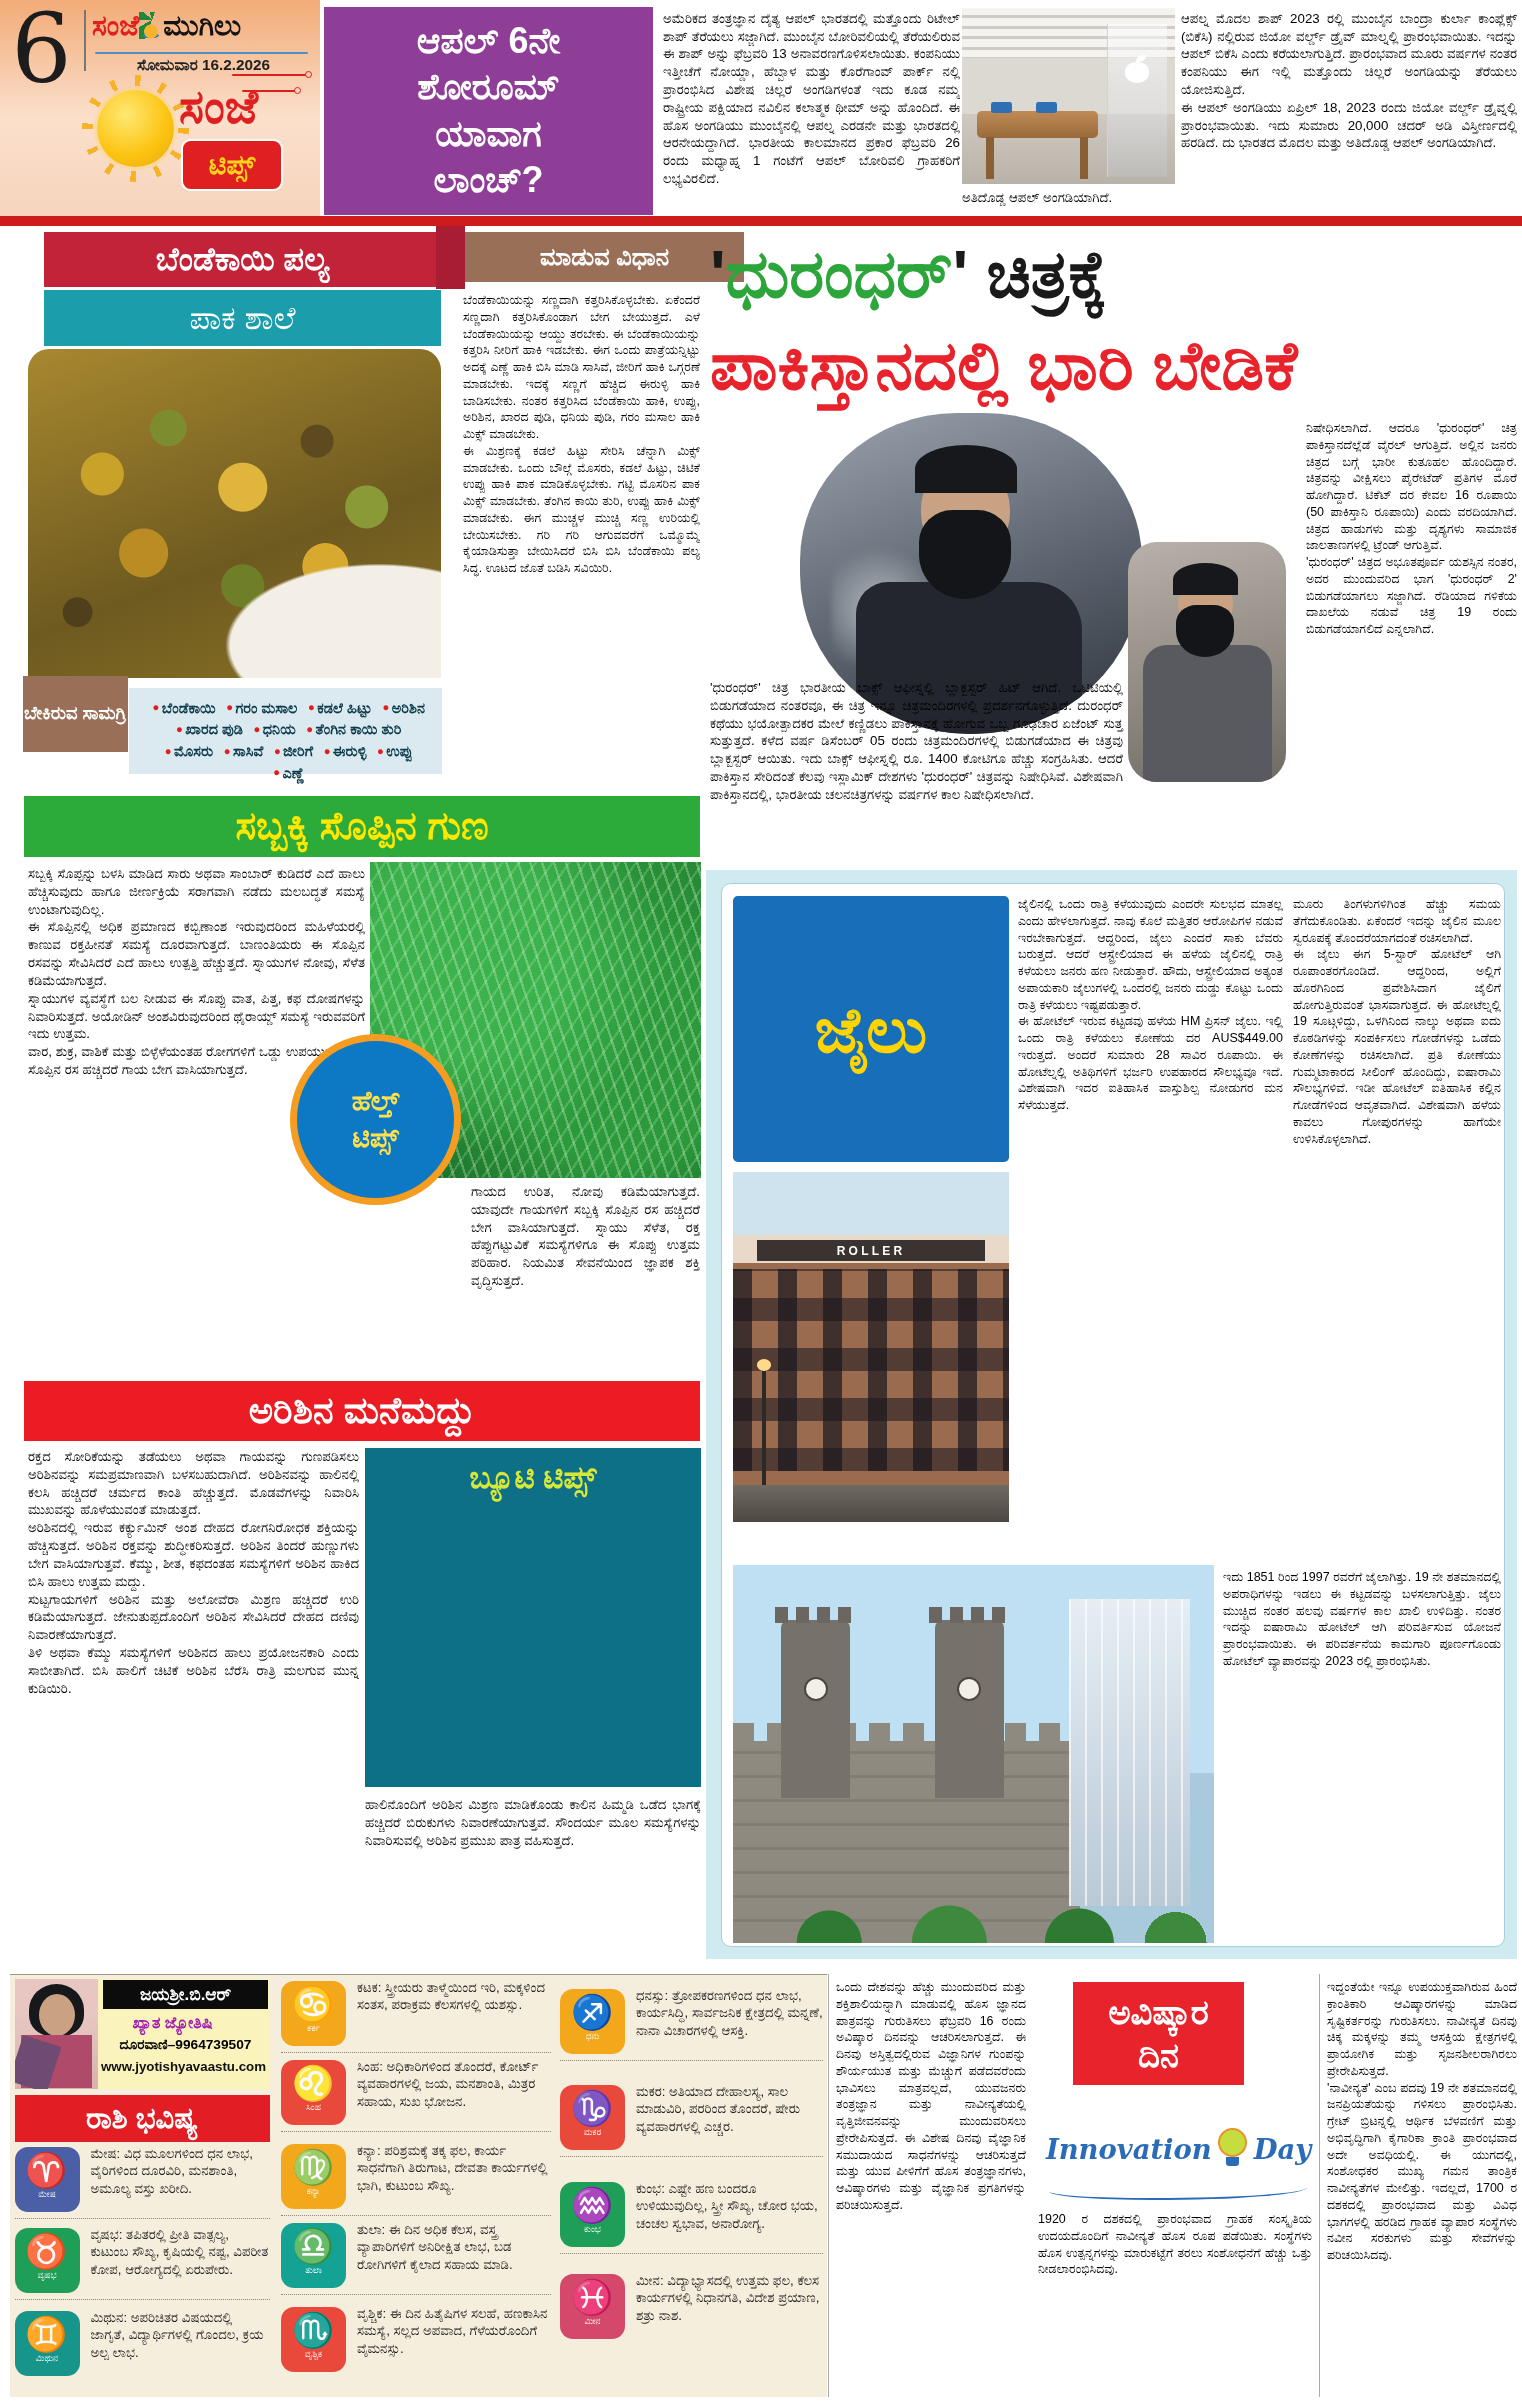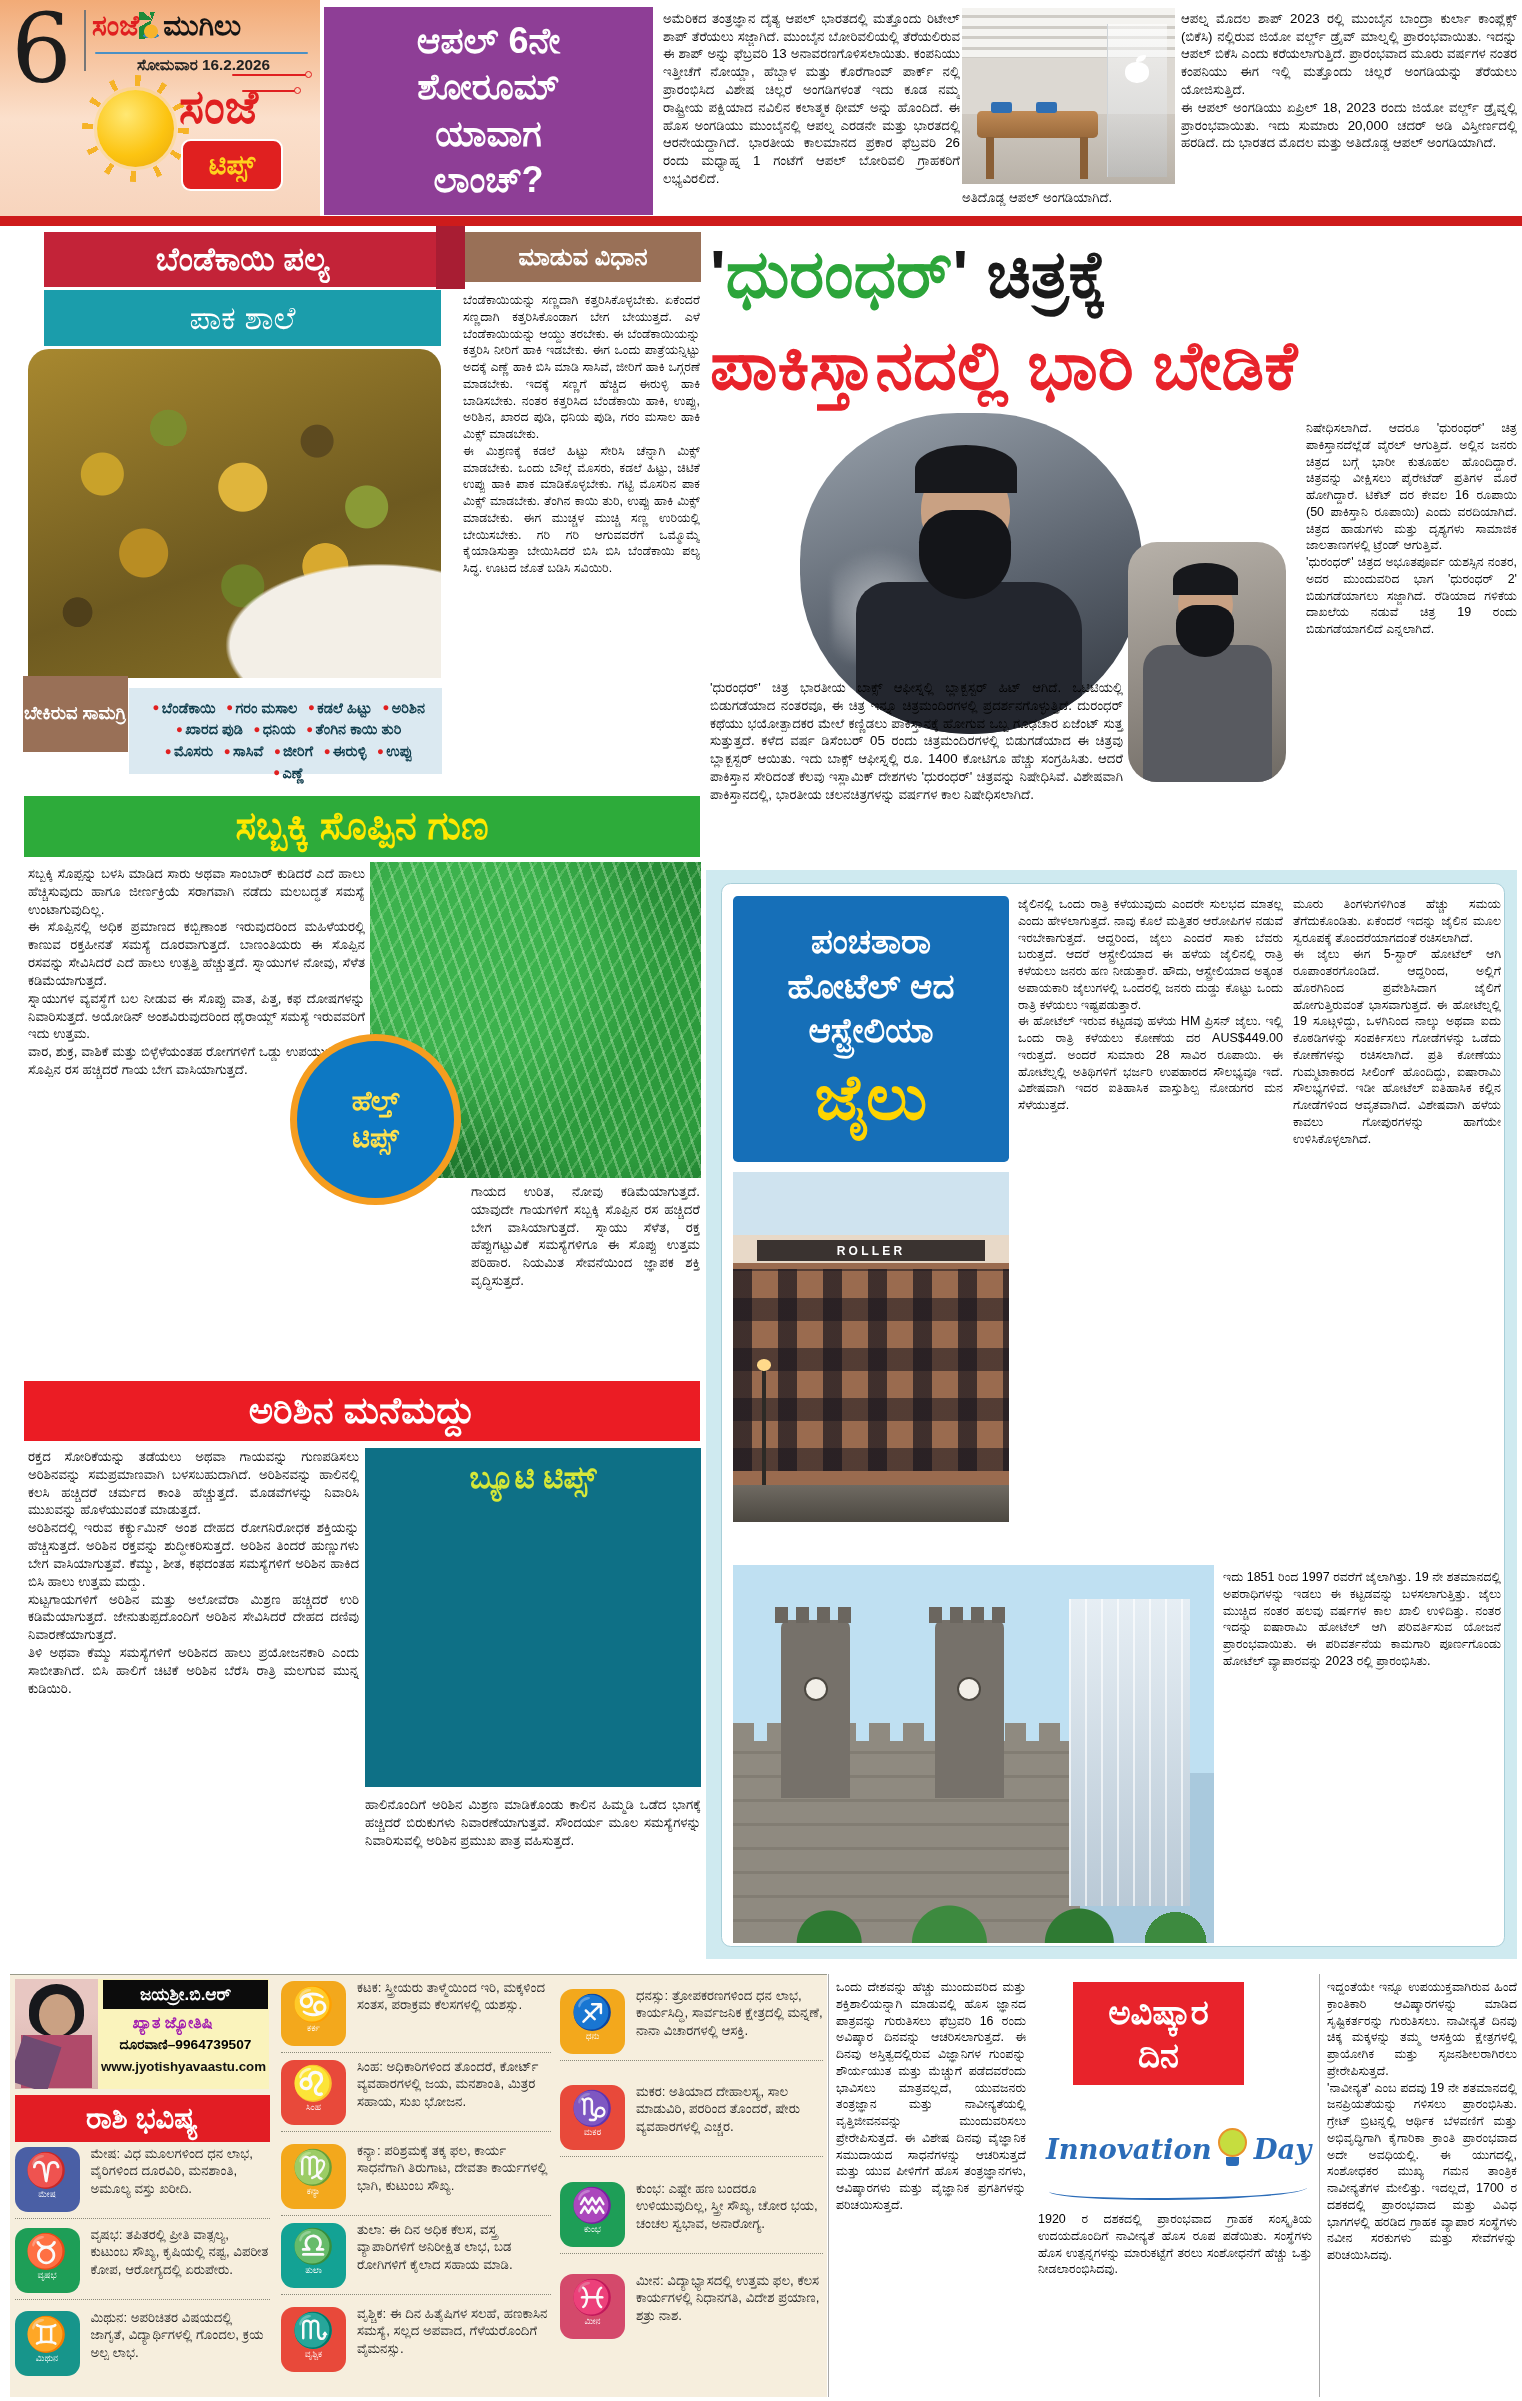--- a/index.html
+++ b/index.html
@@ -40,21 +40,21 @@
 #apple-img .table{position:absolute;left:14.5px;top:103px;width:121px;height:27.4px;background:linear-gradient(180deg,#c08a55,#9a6a3c);border-radius:4.8px}
 #apple-img .leg{position:absolute;width:8px;height:42px;background:#8a5f36;top:129px}
 #apple-img .item{position:absolute;width:21px;height:11.3px;background:#2f6fb4;border-radius:2.4px;top:94px}
 #apple-caption{left:962px;top:189px;width:216px;height:24px;text-align:left}
 #apple-col2{left:1181px;top:9.7px;width:336px;height:205px}
 #red-band{left:0;top:216px;width:1523px;height:9.7px;background:#ce1b1b}
 
 
 #recipe-title{left:44px;top:232px;width:397px;height:55px;background:#c32338;color:#fff;font-weight:bold;font-size:32px}
 #maroon-strip{left:436px;top:226px;width:29px;height:63px;background:#a81d33}
-#method-title{left:465px;top:232px;width:236px;height:50px;background:#997057;color:#fff;font-weight:bold;font-size:24px}
+#method-title{left:465px;top:232px;width:279px;height:50px;background:#997057;color:#fff;font-weight:bold;font-size:24px}
 #paka-shale{left:44px;top:290px;width:397px;height:56px;background:#1b9dab;color:#fff;font-weight:normal;font-size:32px}
 #okra-img{left:28px;top:349px;width:413px;height:329px;background:
  radial-gradient(ellipse 120% 80% at 85% 90%,#f3efe7 0 30%,transparent 31%),
  radial-gradient(circle at 18% 38%,#c9a22a 0 21px,transparent 22px),
  radial-gradient(circle at 34% 24%,#7c8c2e 0 18px,transparent 18.6px),
  radial-gradient(circle at 52% 42%,#e0b53c 0 24px,transparent 25px),
  radial-gradient(circle at 70% 28%,#5d4a1f 0 16px,transparent 17px),
  radial-gradient(circle at 82% 48%,#8a9a36 0 21px,transparent 22px),
  radial-gradient(circle at 28% 62%,#b98d23 0 24px,transparent 25px),
  radial-gradient(circle at 52% 72%,#6f7f28 0 21px,transparent 22px),
@@ -266,23 +266,21 @@
   <div class="head"></div>
   <div class="hair"></div>
   <div class="beard"></div>
 </div>
 <div id="dh-col-right" class="col">ನಿಷೇಧಿಸಲಾಗಿದೆ. ಆದರೂ 'ಧುರಂಧರ್' ಚಿತ್ರ ಪಾಕಿಸ್ತಾನದೆಲ್ಲೆಡೆ ವೈರಲ್ ಆಗುತ್ತಿದೆ. ಅಲ್ಲಿನ ಜನರು ಚಿತ್ರದ ಬಗ್ಗೆ ಭಾರೀ ಕುತೂಹಲ ಹೊಂದಿದ್ದಾರೆ. ಚಿತ್ರವನ್ನು ವೀಕ್ಷಿಸಲು ಪೈರೇಟೆಡ್ ಪ್ರತಿಗಳ ಮೊರೆ ಹೋಗಿದ್ದಾರೆ. ಟಿಕೆಟ್ ದರ ಕೇವಲ 16 ರೂಪಾಯಿ (50 ಪಾಕಿಸ್ತಾನಿ ರೂಪಾಯಿ) ಎಂದು ವರದಿಯಾಗಿದೆ. ಚಿತ್ರದ ಹಾಡುಗಳು ಮತ್ತು ದೃಶ್ಯಗಳು ಸಾಮಾಜಿಕ ಜಾಲತಾಣಗಳಲ್ಲಿ ಟ್ರೆಂಡ್ ಆಗುತ್ತಿವೆ.
 'ಧುರಂಧರ್' ಚಿತ್ರದ ಅಭೂತಪೂರ್ವ ಯಶಸ್ಸಿನ ನಂತರ, ಅದರ ಮುಂದುವರಿದ ಭಾಗ 'ಧುರಂಧರ್ 2' ಬಿಡುಗಡೆಯಾಗಲು ಸಜ್ಜಾಗಿದೆ. ರೆಡಿಯಾದ ಗಳಿಕೆಯ ದಾಖಲೆಯ ನಡುವೆ ಚಿತ್ರ 19 ರಂದು ಬಿಡುಗಡೆಯಾಗಲಿದೆ ಎನ್ನಲಾಗಿದೆ.</div>
 <div id="dh-body" class="col"><span class="spacer"></span><span>'ಧುರಂಧರ್' ಚಿತ್ರ ಭಾರತೀಯ ಬಾಕ್ಸ್ ಆಫೀಸ್ನಲ್ಲಿ ಬ್ಲಾಕ್ಬಸ್ಟರ್ ಹಿಟ್ ಆಗಿದೆ. ಒಟಿಟಿಯಲ್ಲಿ ಬಿಡುಗಡೆಯಾದ ನಂತರವೂ, ಈ ಚಿತ್ರ ಇನ್ನೂ ಚಿತ್ರಮಂದಿರಗಳಲ್ಲಿ ಪ್ರದರ್ಶನಗೊಳ್ಳುತ್ತಿದೆ. ದುರಂಧರ್ ಕಥೆಯು ಭಯೋತ್ಪಾದಕರ ಮೇಲೆ ಕಣ್ಣಿಡಲು ಪಾಕಿಸ್ತಾನಕ್ಕೆ ಹೋಗುವ ಒಬ್ಬ ಗೂಢಚಾರ ಏಜೆಂಟ್ ಸುತ್ತ ಸುತ್ತುತ್ತದೆ. ಕಳೆದ ವರ್ಷ ಡಿಸೆಂಬರ್ 05 ರಂದು ಚಿತ್ರಮಂದಿರಗಳಲ್ಲಿ ಬಿಡುಗಡೆಯಾದ ಈ ಚಿತ್ರವು ಬ್ಲಾಕ್ಬಸ್ಟರ್ ಆಯಿತು. ಇದು ಬಾಕ್ಸ್ ಆಫೀಸ್ನಲ್ಲಿ ರೂ. 1400 ಕೋಟಿಗೂ ಹೆಚ್ಚು ಸಂಗ್ರಹಿಸಿತು. ಆದರೆ ಪಾಕಿಸ್ತಾನ ಸೇರಿದಂತೆ ಕೆಲವು ಇಸ್ಲಾಮಿಕ್ ದೇಶಗಳು 'ಧುರಂಧರ್' ಚಿತ್ರವನ್ನು ನಿಷೇಧಿಸಿವೆ. ವಿಶೇಷವಾಗಿ ಪಾಕಿಸ್ತಾನದಲ್ಲಿ, ಭಾರತೀಯ ಚಲನಚಿತ್ರಗಳನ್ನು ವರ್ಷಗಳ ಕಾಲ ನಿಷೇಧಿಸಲಾಗಿದೆ.</span></div>
 
 <div id="jail-section" class="abs"></div>
 <div id="jail-card" class="abs"></div>
-<div id="jail-box" class="abs ctr"><div><span style="white-space:pre-line">ಪಂಚತಾರಾ
-ಹೋಟೆಲ್ ಆದ
-ಆಸ್ಟ್ರೇಲಿಯಾ</span><span class="yel">ಜೈಲು</span></div></div>
+<div id="jail-box" class="abs ctr"><div><span class="yel">ಜೈಲು</span></div></div>
 <div id="jail-col2" class="col">ಜೈಲಿನಲ್ಲಿ ಒಂದು ರಾತ್ರಿ ಕಳೆಯುವುದು ಎಂದರೇ ಸುಲಭದ ಮಾತಲ್ಲ ಎಂದು ಹೇಳಲಾಗುತ್ತದೆ. ನಾವು ಕೊಲೆ ಮತ್ತಿತರ ಆರೋಪಿಗಳ ನಡುವೆ ಇರಬೇಕಾಗುತ್ತದೆ. ಆದ್ದರಿಂದ, ಜೈಲು ಎಂದರೆ ಸಾಕು ಬೆವರು ಬರುತ್ತದೆ. ಆದರೆ ಆಸ್ಟ್ರೇಲಿಯಾದ ಈ ಹಳೆಯ ಜೈಲಿನಲ್ಲಿ ರಾತ್ರಿ ಕಳೆಯಲು ಜನರು ಹಣ ನೀಡುತ್ತಾರೆ. ಹೌದು, ಆಸ್ಟ್ರೇಲಿಯಾದ ಅತ್ಯಂತ ಅಪಾಯಕಾರಿ ಜೈಲುಗಳಲ್ಲಿ ಒಂದರಲ್ಲಿ ಜನರು ದುಡ್ಡು ಕೊಟ್ಟು ಒಂದು ರಾತ್ರಿ ಕಳೆಯಲು ಇಷ್ಟಪಡುತ್ತಾರೆ.
 ಈ ಹೋಟೆಲ್ ಇರುವ ಕಟ್ಟಡವು ಹಳೆಯ HM ಪ್ರಿಸನ್ ಜೈಲು. ಇಲ್ಲಿ ಒಂದು ರಾತ್ರಿ ಕಳೆಯಲು ಕೋಣೆಯ ದರ AUS$449.00 ಇರುತ್ತದೆ. ಅಂದರೆ ಸುಮಾರು 28 ಸಾವಿರ ರೂಪಾಯಿ. ಈ ಹೋಟೆಲ್ನಲ್ಲಿ ಅತಿಥಿಗಳಿಗೆ ಭರ್ಜರಿ ಉಪಹಾರದ ಸೌಲಭ್ಯವೂ ಇದೆ. ವಿಶೇಷವಾಗಿ ಇದರ ಐತಿಹಾಸಿಕ ವಾಸ್ತುಶಿಲ್ಪ ನೋಡುಗರ ಮನ ಸೆಳೆಯುತ್ತದೆ.</div>
 <div id="jail-col3" class="col">ಮೂರು ತಿಂಗಳುಗಳಿಗಿಂತ ಹೆಚ್ಚು ಸಮಯ ತೆಗೆದುಕೊಂಡಿತು. ಏಕೆಂದರೆ ಇದನ್ನು ಜೈಲಿನ ಮೂಲ ಸ್ವರೂಪಕ್ಕೆ ತೊಂದರೆಯಾಗದಂತೆ ರಚಿಸಲಾಗಿದೆ.
 ಈ ಜೈಲು ಈಗ 5-ಸ್ಟಾರ್ ಹೋಟೆಲ್ ಆಗಿ ರೂಪಾಂತರಗೊಂಡಿದೆ. ಆದ್ದರಿಂದ, ಅಲ್ಲಿಗೆ ಹೊರಗಿನಿಂದ ಪ್ರವೇಶಿಸಿದಾಗ ಜೈಲಿಗೆ ಹೋಗುತ್ತಿರುವಂತೆ ಭಾಸವಾಗುತ್ತದೆ. ಈ ಹೋಟೆಲ್ನಲ್ಲಿ 19 ಸೂಟ್ಗಳಿದ್ದು, ಒಳಗಿನಿಂದ ನಾಲ್ಕು ಅಥವಾ ಐದು ಕೊಠಡಿಗಳನ್ನು ಸಂಪರ್ಕಿಸಲು ಗೋಡೆಗಳನ್ನು ಒಡೆದು ಕೋಣೆಗಳನ್ನು ರಚಿಸಲಾಗಿದೆ. ಪ್ರತಿ ಕೋಣೆಯು ಗುಮ್ಮಟಾಕಾರದ ಸೀಲಿಂಗ್ ಹೊಂದಿದ್ದು, ಐಷಾರಾಮಿ ಸೌಲಭ್ಯಗಳಿವೆ. ಇಡೀ ಹೋಟೆಲ್ ಐತಿಹಾಸಿಕ ಕಲ್ಲಿನ ಗೋಡೆಗಳಿಂದ ಆವೃತವಾಗಿದೆ. ವಿಶೇಷವಾಗಿ ಹಳೆಯ ಕಾವಲು ಗೋಪುರಗಳನ್ನು ಹಾಗೆಯೇ ಉಳಿಸಿಕೊಳ್ಳಲಾಗಿದೆ.</div>
 <div id="hotel-img" class="abs">
   <div class="windows"></div>
   <div class="sign">ROLLER</div>
   <div class="lamp"></div>
   <div class="street"></div>
 </div>

